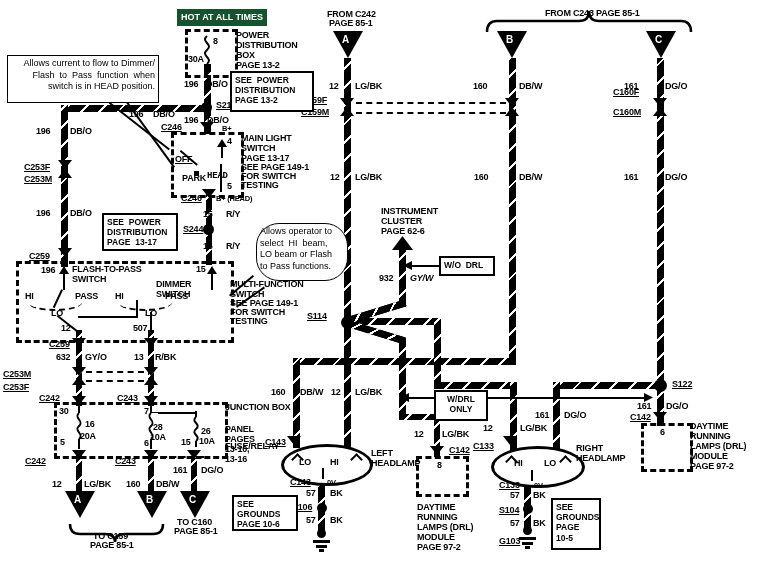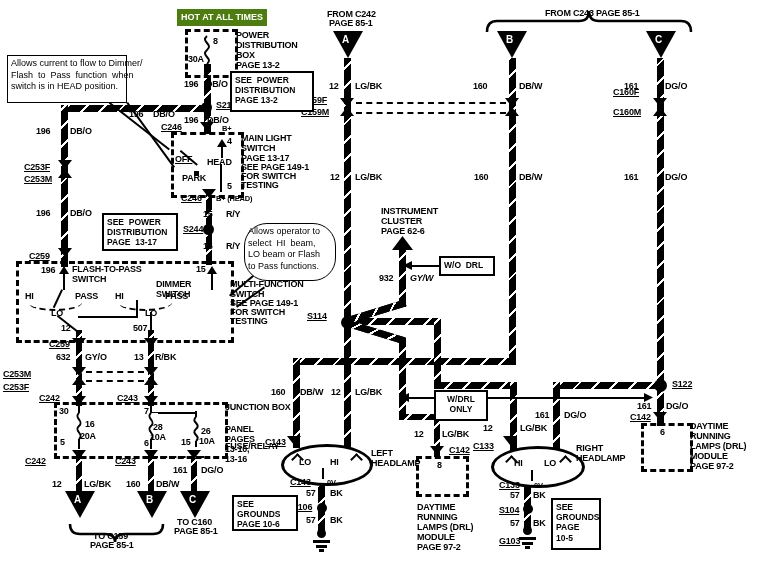--- a/index.html
+++ b/index.html
@@ -24,21 +24,21 @@
   .ahl{position:absolute;background:#000;clip-path:polygon(100% 0,0 50%,100% 100%)}
   .ahr{position:absolute;background:#000;clip-path:polygon(0 0,100% 50%,0 100%)}
   .ahu{position:absolute;background:#000;clip-path:polygon(50% 0,0 100%,100% 100%)}
   .arc{position:absolute;height:15px;border-bottom:2px dashed #000;border-radius:50%}
   .chev{position:absolute;width:7px;height:7px;border-left:2px solid #000;border-top:2px solid #000;transform:rotate(45deg)}
   .callout{position:absolute;border:2px solid #000;background:#fff;padding:2px 3px;box-sizing:border-box}
   .callout .ln{font:bold 8.5px/1.2 "Liberation Sans",sans-serif;white-space:pre}
   .callout.plain{border-width:1.5px}
   .callout.plain .ln{font:9px/1.3 "Liberation Sans",sans-serif}
   .callout.ctr{text-align:center}
-  #banner{position:absolute;left:177px;top:9px;width:90px;height:17px;background:#4d7c0f;color:#fff;
+  #banner{position:absolute;left:177px;top:9px;width:90px;height:17px;background:#14532d;color:#fff;
           font:bold 9px/17px "Liberation Sans",sans-serif;text-align:center;letter-spacing:0}
   svg{position:absolute;overflow:visible}
 </style>
 </head>
 <body>
 
 <div id="diagram">
 
   <div id="banner">HOT AT ALL TIMES</div>
 
@@ -226,21 +226,21 @@
       <span class="lb" style="left: 153px; top: 110px;">DB/O</span>
       <span class="lb" style="left: 36px; top: 127px;">196</span>
       <span class="lb" style="left: 70px; top: 127px;">DB/O</span>
       <span class="lb u" style="left: 24px; top: 163px;">C253F</span>
       <span class="lb u" style="left: 24px; top: 175px;">C253M</span>
       <span class="lb" style="left: 36px; top: 209px;">196</span>
       <span class="lb" style="left: 70px; top: 209px;">DB/O</span>
       <span class="lb u" style="left: 29px; top: 252px;">C259</span>
       <span class="lb" style="left: 227px; top: 137px;">4</span>
       <span class="lb" style="left: 175px; top: 155px; text-decoration: underline;">OFF</span>
-      <span class="lb" style="left: 207px; top: 158px;">HEAD</span>
+      <span class="lb" style="left: 207px; top: 172px; font-family: Liberation Mono, monospace;">HEAD</span>
       <span class="lb" style="left: 182px; top: 174px;">PARK</span>
       <span class="lb" style="left: 227px; top: 182px;">5</span>
       <span class="lb" style="left: 241px; top: 134px;">MAIN LIGHT</span>
       <span class="lb" style="left: 241px; top: 144px;">SWITCH</span>
       <span class="lb" style="left: 241px; top: 154px;">PAGE 13-17</span>
       <span class="lb" style="left: 241px; top: 163px;">SEE PAGE 149-1</span>
       <span class="lb" style="left: 241px; top: 172px;">FOR SWITCH</span>
       <span class="lb" style="left: 241px; top: 181px;">TESTING</span>
       <span class="lb u" style="left: 181px; top: 194px;">C246</span>
       <span class="lb sm" style="left: 216px; top: 195px;">B+ (HEAD)</span>
@@ -383,36 +383,36 @@
       <span class="lb" style="left: 576px; top: 444px;">RIGHT</span>
       <span class="lb" style="left: 576px; top: 454px;">HEADLAMP</span>
       <span class="lb u" style="left: 499px; top: 481px;">C133</span>
       <span class="lb sm" style="left: 534px; top: 482px;">0V</span>
       <span class="lb" style="left: 510px; top: 491px;">57</span>
       <span class="lb" style="left: 533px; top: 491px;">BK</span>
       <span class="lb u" style="left: 499px; top: 506px;">S104</span>
       <span class="lb" style="left: 510px; top: 519px;">57</span>
       <span class="lb" style="left: 533px; top: 519px;">BK</span>
       <span class="lb u" style="left: 499px; top: 537px;">G103</span>
-      <div class="callout plain" style="left: 7px; top: 55px; width: 120px; height: 48px;">
+      <div class="callout plain" style="left: 7px; top: 55px; width: 152px; height: 48px; text-align: right;">
         <div class="ln">Allows current to flow to Dimmer/</div>
         <div class="ln">Flash  to  Pass  function  when</div>
         <div class="ln">switch is in HEAD position.</div>
       </div>
       <div class="callout" style="left: 230px; top: 71px; width: 84px; height: 41px;">
         <div class="ln">SEE  POWER</div>
         <div class="ln">DISTRIBUTION</div>
         <div class="ln">PAGE 13-2</div>
       </div>
       <div class="callout" style="left: 102px; top: 213px; width: 76px; height: 38px;">
         <div class="ln">SEE  POWER</div>
         <div class="ln">DISTRIBUTION</div>
         <div class="ln">PAGE  13-17</div>
       </div>
-      <div class="callout plain" style="left: 244px; top: 223px; width: 92px; height: 58px; border-radius: 23px;">
+      <div class="callout plain" style="left: 256px; top: 223px; width: 92px; height: 58px; border-radius: 23px;">
         <div class="ln">Allows operator to</div>
         <div class="ln">select  HI  beam,</div>
         <div class="ln">LO beam or Flash</div>
         <div class="ln">to Pass functions.</div>
       </div>
       <div class="callout" style="left: 439px; top: 256px; width: 56px; height: 20px;">
         <div class="ln">W/O  DRL</div>
       </div>
       <div class="callout ctr" style="left: 434px; top: 390px; width: 54px; height: 31px;">
         <div class="ln">W/DRL</div>

